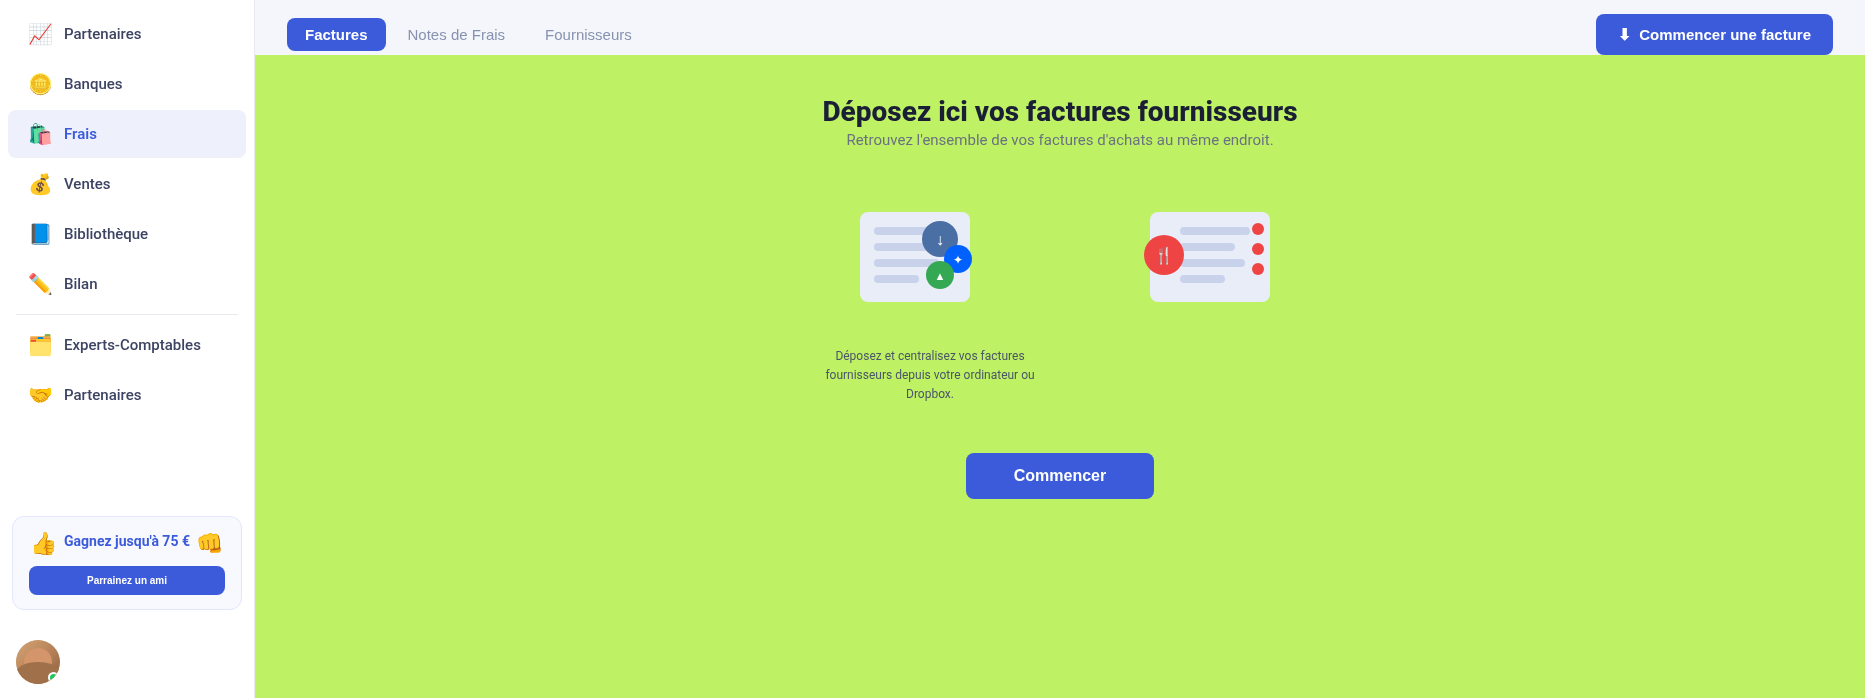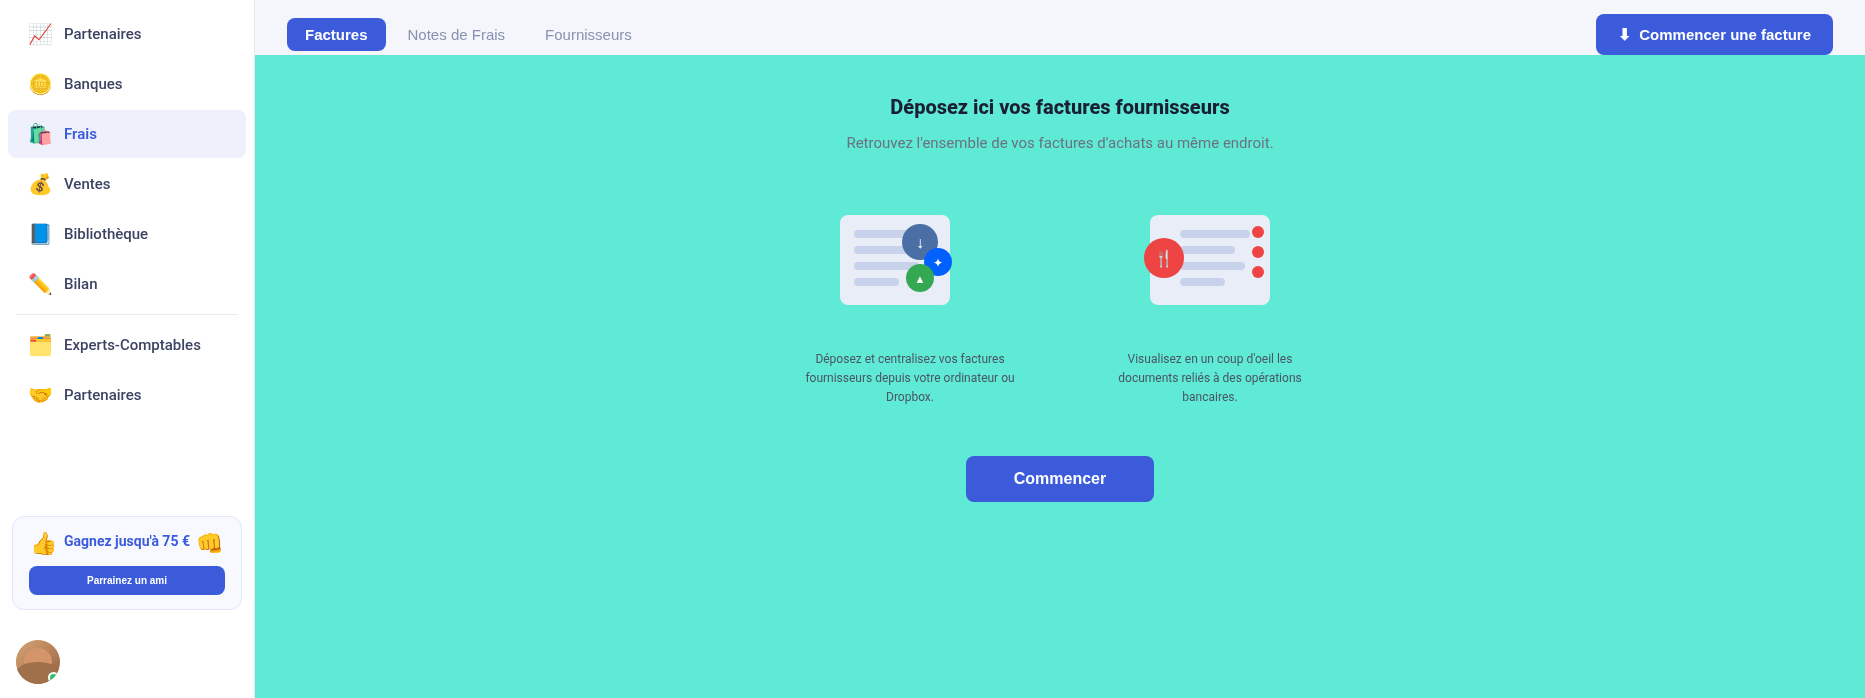--- a/index.html
+++ b/index.html
@@ -147,21 +147,21 @@
       position: absolute;
       bottom: 1px;
       right: 1px;
     }
 
     
     .main {
       flex: 1;
       display: flex;
       flex-direction: column;
-      background: #5eead4;
+      background: #bef264;
       overflow: hidden;
     }
 
     .topbar {
       display: flex;
       align-items: center;
       justify-content: space-between;
       padding: 14px 32px 0 32px;
       background: #f4f6fb;
     }
@@ -204,25 +204,25 @@
 
     .content-area {
       flex: 1;
       display: flex;
       flex-direction: column;
       align-items: center;
       padding: 40px 20px 20px;
     }
 
     .hero-title {
-      font-size: 20px;
+      font-size: 28px;
       font-weight: 800;
       color: #1a1f36;
       text-align: left;
-      margin-bottom: 15px;
+      margin-bottom: 3px;
     }
 
     .hero-subtitle {
       font-size: 15px;
       color: #6b7280;
       margin-bottom: 48px;
     }
 
     .features-row {
       display: flex;
@@ -411,20 +411,19 @@
             <rect x="60" y="78" width="45" height="8" rx="4" fill="#c8d3eb"></rect>
 
             <circle cx="44" cy="58" r="20" fill="#ef4444"></circle>
             <text x="44" y="64" text-anchor="middle" font-size="16" fill="white">🍴</text>
 
             <circle cx="138" cy="32" r="6" fill="#ef4444"></circle>
             <circle cx="138" cy="52" r="6" fill="#ef4444"></circle>
             <circle cx="138" cy="72" r="6" fill="#ef4444"></circle>
           </svg>
         </div>
-        <p class="feature-text">Visualisez en un coup d'oeil les documents reliés à des opérations bancaires.</p>
       </div>
 
     </div>
 
     <button class="btn-commencer">Commencer</button>
   </div>
 </div>
 
 </body></html>

